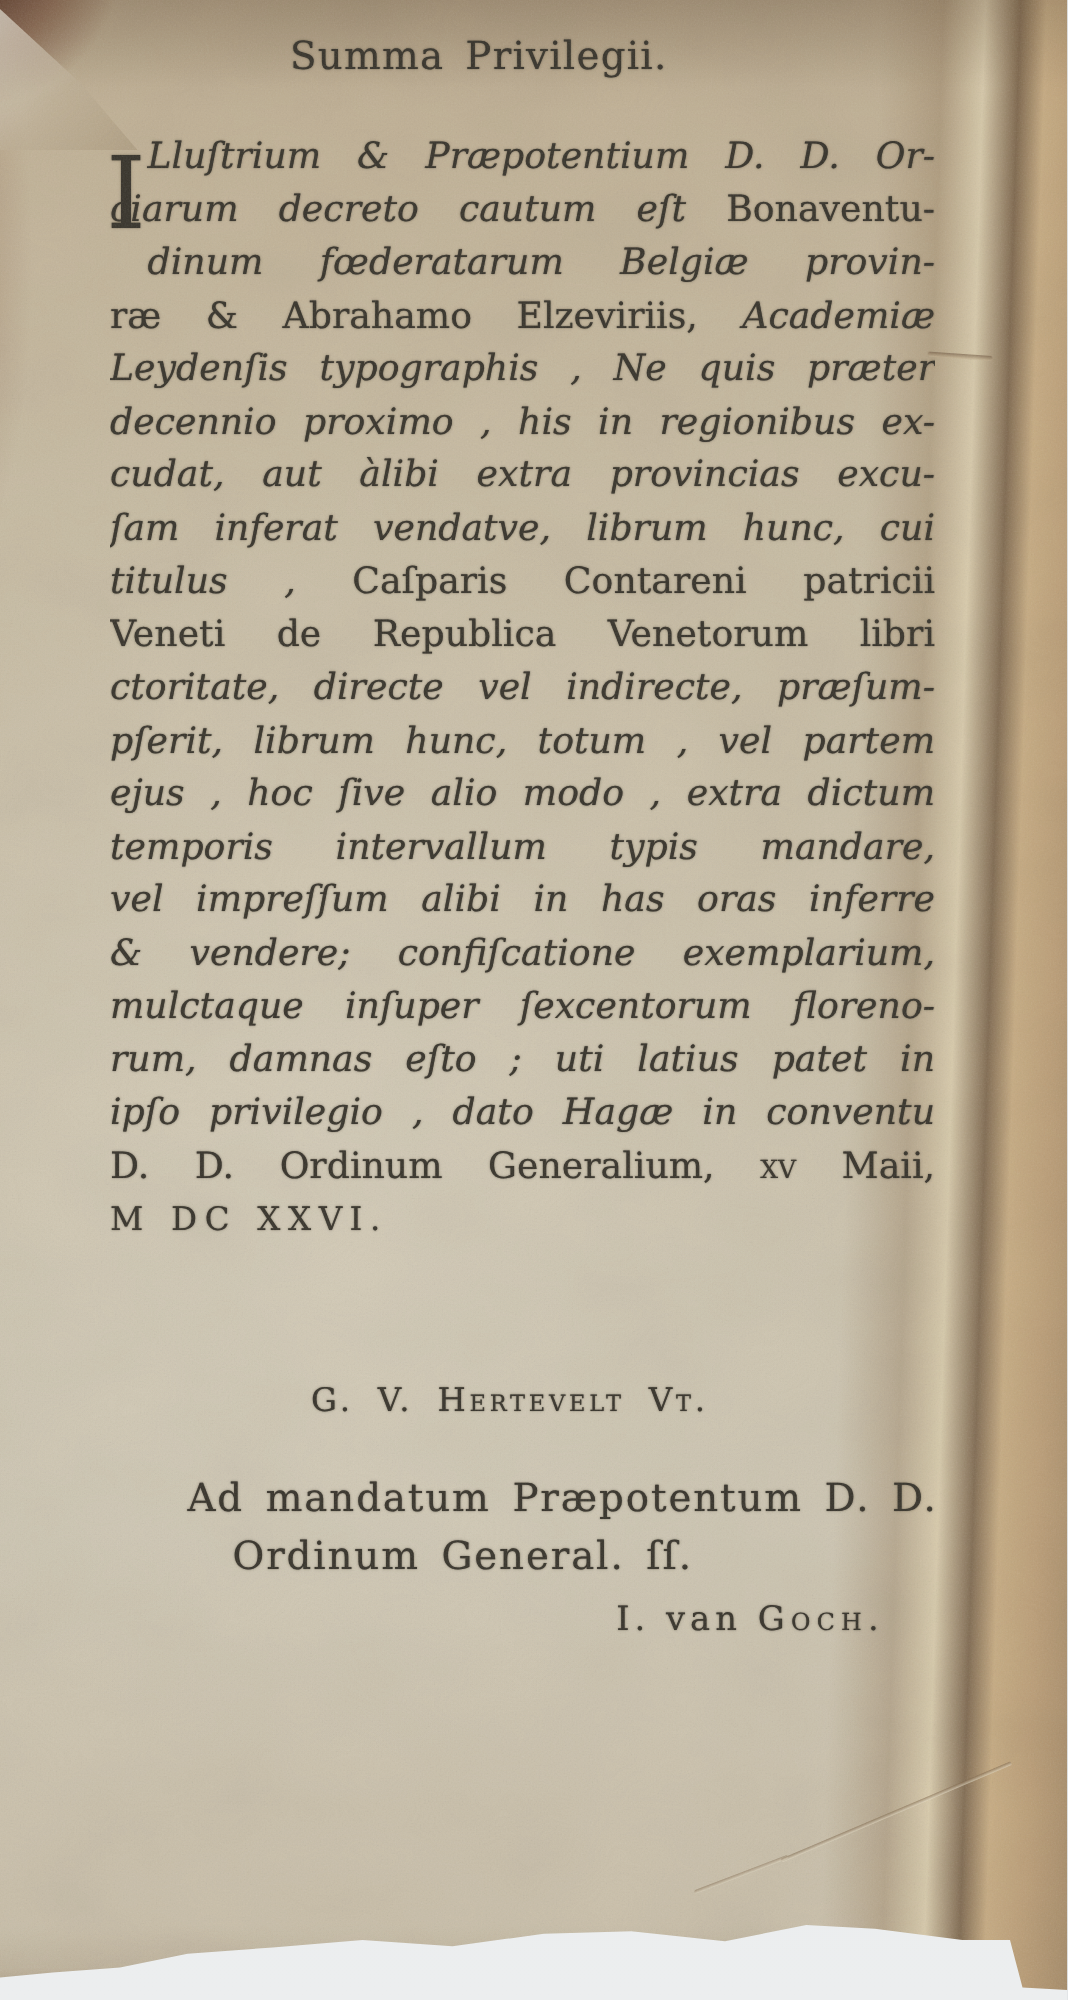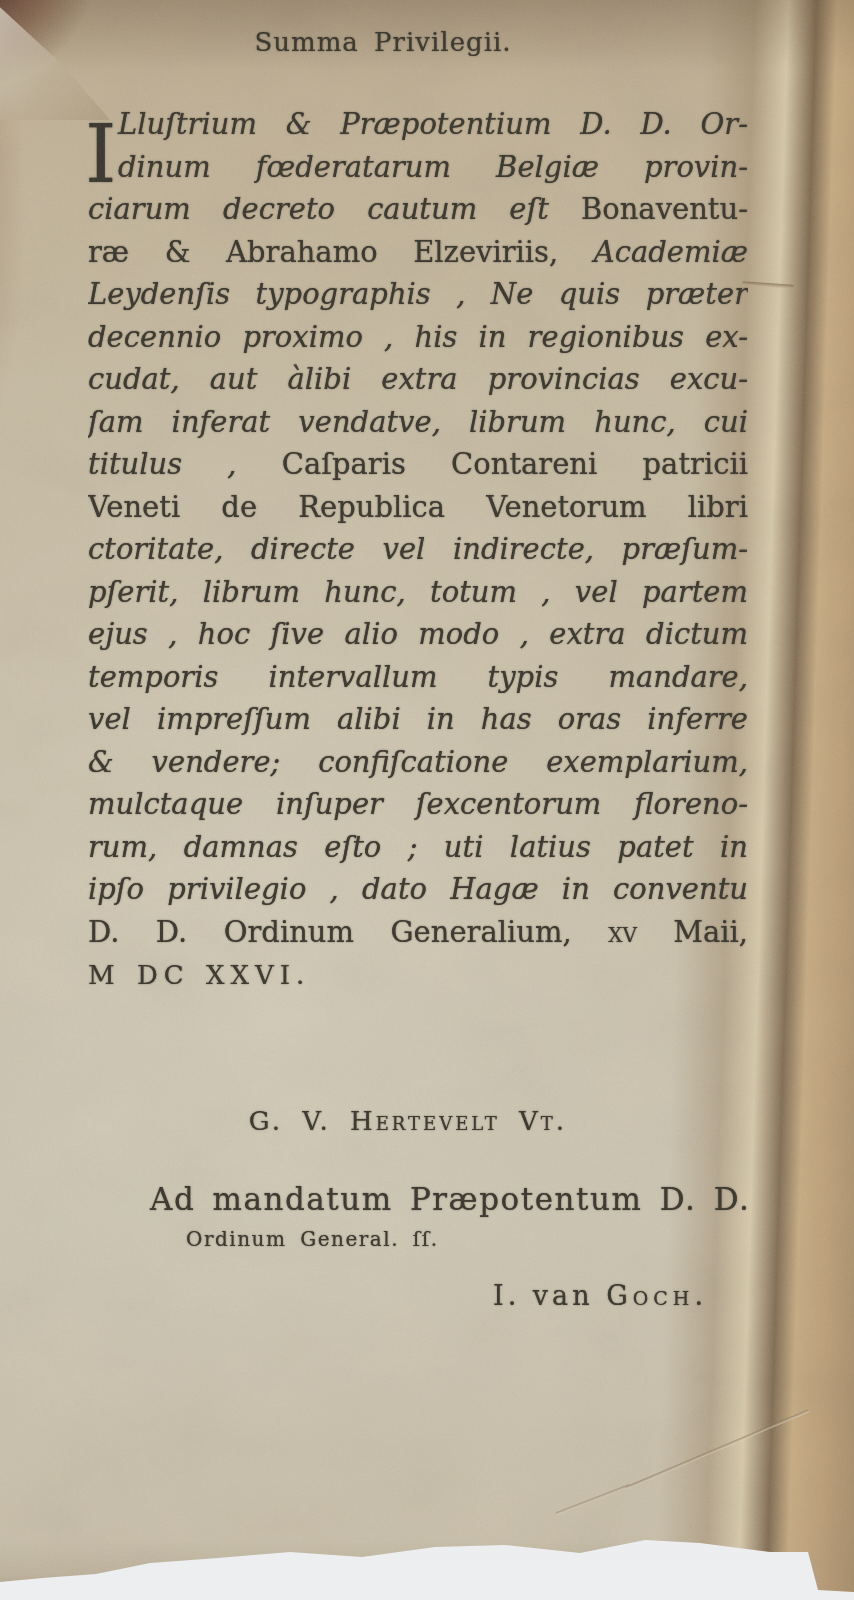--- a/index.html
+++ b/index.html
@@ -39,33 +39,33 @@
   .crease-c{left:742px;top:283px;width:52px;height:4px;transform:rotate(4deg);
     background:linear-gradient(180deg,rgba(96,72,48,.55),rgba(210,190,155,.45));border-radius:2px;filter:blur(.6px);}
   .fold-bl{left:-6px;top:1462px;width:110px;height:120px;
     background:linear-gradient(135deg,rgba(230,224,210,.75) 0%,rgba(190,176,150,.5) 55%,rgba(150,130,100,.35) 100%);
     clip-path:polygon(0 6%,58% 55%,100% 100%,0 100%);filter:blur(.5px);}
 
   
   .text-layer{position:absolute;inset:0;color:#37332a;
     text-shadow:0 0 1px rgba(55,50,40,.75),0 0 2.5px rgba(70,62,48,.28);filter:blur(.22px);}
   .page-heading{position:absolute;left:0;top:27px;width:766px;text-align:center;
-    font-size:26px;letter-spacing:1px;word-spacing:6px;}
+    font-size:31px;letter-spacing:1px;word-spacing:6px;}
   .bodyblock{position:absolute;left:88px;top:103px;width:660px;font-size:29px;word-spacing:2px;}
   .dropcap{position:absolute;left:-3px;top:23px;font-size:80px;line-height:58px;}
   .line{height:42.5px;line-height:42.5px;overflow:hidden;text-align:justify;text-align-last:justify;}
   .line.indent{padding-left:30px;}
   .line.last{text-align-last:left;}
   .s-i{font-style:italic;}
   .s-sc{font-variant:small-caps;}
   .s-caps{font-size:26px;letter-spacing:6px;}
   .sig-hertevelt{position:absolute;left:88px;top:1106px;width:640px;text-align:center;
     font-size:26px;font-variant:small-caps;letter-spacing:3px;word-spacing:8px;}
   .mandate1{position:absolute;left:150px;top:1181px;font-size:31px;letter-spacing:1.5px;word-spacing:6px;}
-  .mandate2{position:absolute;left:186px;top:1227px;font-size:20px;letter-spacing:1.5px;word-spacing:6px;}
+  .mandate2{position:absolute;left:186px;top:1227px;font-size:31px;letter-spacing:1.5px;word-spacing:6px;}
   .clerk{position:absolute;left:88px;top:1280px;width:620px;text-align:right;font-size:27px;letter-spacing:4px;}
   .clerk .name{font-variant:small-caps;letter-spacing:5px;}
 
   .noise{position:absolute;inset:0;pointer-events:none;}
   .noise-grain{opacity:.13;}
   .noise-blotch{opacity:.10;mix-blend-mode:multiply;}
 </style>
 </head>
 <body>
 
@@ -80,22 +80,22 @@
     <div class="crease crease-c"></div>
     <div class="fold-bl"></div>
 
     <div class="text-layer">
       <div class="page-heading">Summa Privilegii.</div>
 
       <div class="bodyblock">
         <div class="dropcap">I</div>
         <div>
             <div class="line indent"><span class="s-i">Lluſtrium &amp; Præpotentium D. D. Or-</span></div>
+            <div class="line"><span class="s-i">ciarum decreto cautum eſt </span><span class="s-r">Bonaventu-</span></div>
             <div class="line indent"><span class="s-i">dinum fœderatarum Belgiæ provin-</span></div>
-            <div class="line"><span class="s-i">ciarum decreto cautum eſt </span><span class="s-r">Bonaventu-</span></div>
             <div class="line"><span class="s-r">ræ &amp; Abrahamo Elzeviriis, </span><span class="s-i">Academiæ</span></div>
             <div class="line"><span class="s-i">Leydenſis typographis , Ne quis præter</span></div>
             <div class="line"><span class="s-i">decennio proximo , his in regionibus ex-</span></div>
             <div class="line"><span class="s-i">cudat, aut àlibi extra provincias excu-</span></div>
             <div class="line"><span class="s-i">ſam inferat vendatve, librum hunc, cui</span></div>
             <div class="line"><span class="s-i">titulus , </span><span class="s-r">Caſparis Contareni patricii</span></div>
             <div class="line"><span class="s-r">Veneti de Republica Venetorum libri</span></div>
             <div class="line"><span class="s-i">ctoritate, directe vel indirecte, præſum-</span></div>
             <div class="line"><span class="s-i">pſerit, librum hunc, totum , vel partem</span></div>
             <div class="line"><span class="s-i">ejus , hoc ſive alio modo , extra dictum</span></div>

